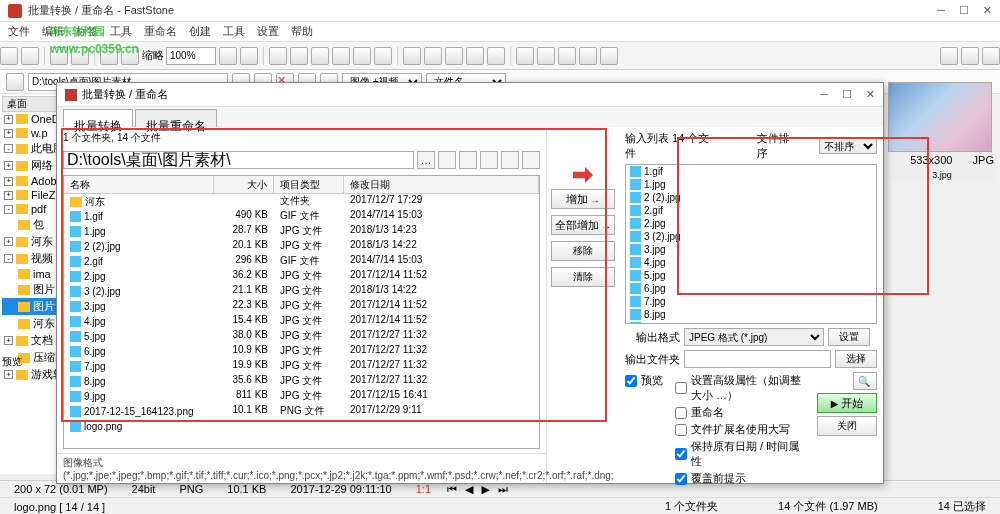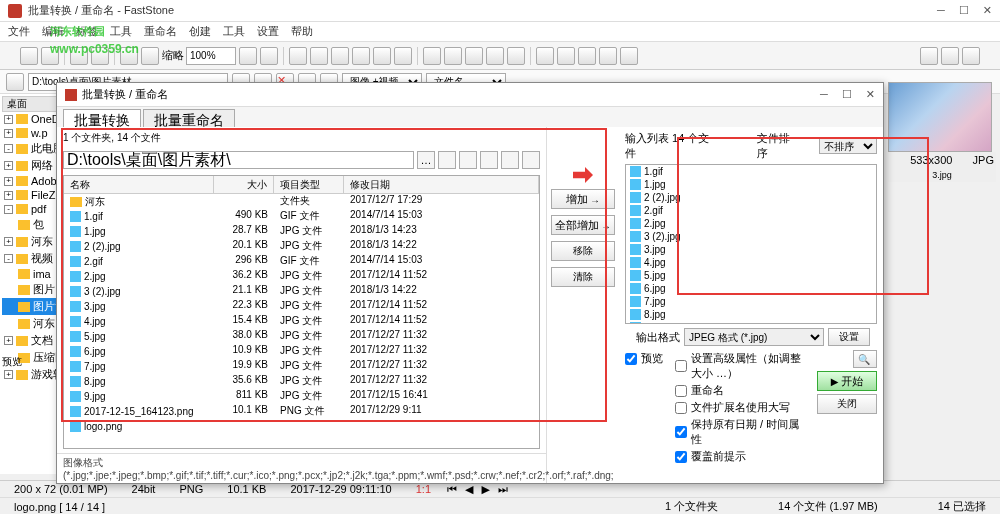--- a/index.html
+++ b/index.html
@@ -3,21 +3,21 @@
 <meta charset="utf-8">
 <style>
 * { margin: 0; padding: 0; box-sizing: border-box; font-family: "Microsoft YaHei", Arial, sans-serif; font-size: 11px; }
 body { width: 1000px; height: 514px; background: #fff; overflow: hidden; position: relative; }
 .main-window { width: 1000px; height: 514px; background: #f0f0f0; position: relative; }
 .title-bar { height: 22px; background: #fff; display: flex; align-items: center; padding: 0 8px; border-bottom: 1px solid #ddd; }
 .title-bar .icon { width: 14px; height: 14px; background: #c0392b; border-radius: 2px; margin-right: 6px; }
 .title-bar .title { flex: 1; color: #333; }
 .win-controls { display: flex; gap: 14px; font-size: 14px; color: #555; }
 .menu-bar { height: 20px; display: flex; align-items: center; padding: 0 8px; gap: 12px; background: #fff; border-bottom: 1px solid #ddd; color: #333; }
-.toolbar { height: 28px; background: #f5f5f5; display: flex; align-items: center; padding: 0 20px; gap: 3px; border-bottom: 1px solid #ccc; }
+.toolbar { height: 28px; background: #f5f5f5; display: flex; align-items: center; padding: 0 0; gap: 3px; border-bottom: 1px solid #ccc; }
 .tb-icon { width: 18px; height: 18px; border: 1px solid #aaa; border-radius: 2px; background: linear-gradient(#fff, #e0e0e0); }
 .tb-sep { width: 1px; height: 18px; background: #ccc; margin: 0 2px; }
 .zoom-box { display: flex; align-items: center; gap: 2px; }
 .zoom-input { width: 50px; height: 18px; border: 1px solid #aaa; background: #fff; padding: 0 3px; font-size: 10px; }
 .sub-toolbar { height: 24px; background: #fafafa; display: flex; align-items: center; padding: 0 6px; gap: 4px; border-bottom: 1px solid #ddd; }
 .bread-box { flex: 0 0 200px; height: 18px; border: 1px solid #aaa; background: #fff; padding: 0 3px; font-size: 10px; display: flex; align-items: center; }
 .filter-select { width: 80px; height: 18px; border: 1px solid #aaa; background: #fff; font-size: 10px; padding: 0 3px; }
 .main-body { display: flex; height: 380px; }
 .left-tree { width: 120px; background: #fff; border-right: 1px solid #ccc; overflow: hidden; padding: 2px; }
 .tree-tab { height: 16px; background: #e8e8e8; border: 1px solid #ccc; display: flex; align-items: center; padding: 0 4px; font-size: 10px; }
@@ -25,21 +25,21 @@
 .tree-item.selected { background: #1e88e5; color: #fff; }
 .tree-exp { width: 9px; height: 9px; border: 1px solid #888; display: inline-flex; align-items: center; justify-content: center; font-size: 8px; line-height: 1; }
 .folder-ico { width: 12px; height: 10px; background: #fbc02d; display: inline-block; }
 .watermark { position: absolute; top: 10px; left: 50px; color: #32c832; font-size: 28px; font-family: Arial; font-weight: bold; opacity: 0.85; pointer-events: none; z-index: 5; }
 .watermark .sub { font-size: 12px; display: block; }
 .red-box-main { position: absolute; border: 2px solid #e53935; pointer-events: none; z-index: 100; }
 .dialog { position: absolute; top: 82px; left: 56px; width: 828px; height: 402px; background: #fff; border: 1px solid #888; box-shadow: 2px 2px 8px rgba(0,0,0,0.3); z-index: 50; }
 .dlg-title { height: 24px; background: #fff; display: flex; align-items: center; padding: 0 8px; border-bottom: 1px solid #ddd; }
 .dlg-title .title { flex: 1; }
 .dlg-tabs { height: 20px; display: flex; padding: 2px 6px 0; gap: 2px; background: #f5f5f5; }
-.dlg-tab { padding: 2px 10px; border: 1px solid #aaa; background: #fff; font-size: 14px; border-bottom: none; }
+.dlg-tab { padding: 8px 10px; border: 1px solid #aaa; background: #fff; font-size: 12px; border-bottom: none; }
 .dlg-tab.inactive { background: #eee; }
 .dlg-content { display: flex; height: 356px; }
 .dlg-left { width: 490px; border-right: 1px solid #ddd; display: flex; flex-direction: column; }
 .dlg-left-header { padding: 4px 6px; font-size: 10px; }
 .dlg-path { display: flex; padding: 2px 6px; gap: 3px; }
 .dlg-path input { flex: 1; height: 18px; border: 1px solid #aaa; padding: 0 3px; font-size: 16px; }
 .path-btn { width: 18px; height: 18px; border: 1px solid #aaa; background: #f5f5f5; }
 .file-list { flex: 1; border: 1px solid #aaa; margin: 4px 6px; overflow: hidden; background: #fff; }
 .fl-header { display: flex; height: 18px; background: #f5f5f5; border-bottom: 1px solid #ccc; }
 .fl-header > div { padding: 2px 6px; border-right: 1px solid #ccc; font-size: 10px; }
@@ -435,20 +435,25 @@
               <div class="out-row"><span class="file-ico"></span>8.jpg</div>
               <div class="out-row"><span class="file-ico"></span>9.jpg</div>
             </div>
         </div>
 
         <div class="opt-row">
           <span class="opt-label">输出格式</span>
           <select class="opt-select"><option>JPEG 格式 (*.jpg)</option></select>
           <button class="opt-btn">设置</button>
         </div>
+        <div class="opt-row">
+          <span class="opt-label">输出文件夹</span>
+          <input class="opt-input" style="">
+          <button class="opt-btn">选择</button>
+        </div>
 
         <div class="right-bottom-area">
           <div class="rba-left">
             <div class="checkbox-row">
                 <input type="checkbox" checked="" style="">
                 <span>预览</span>
               </div>
           </div>
           <div class="rba-mid">
             <div class="checkbox-row">

